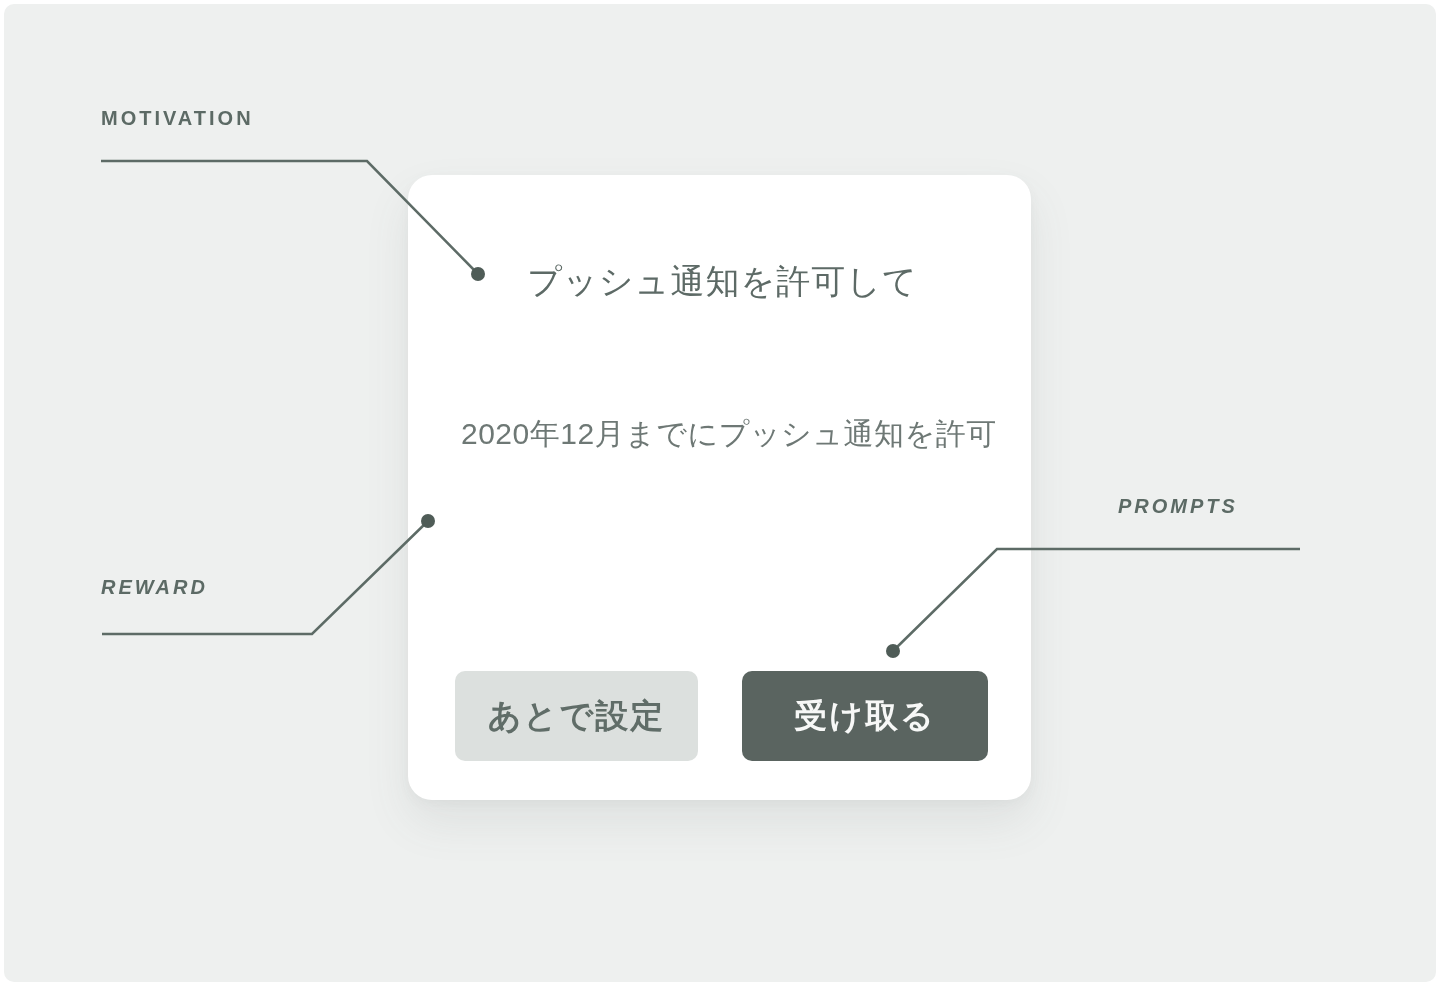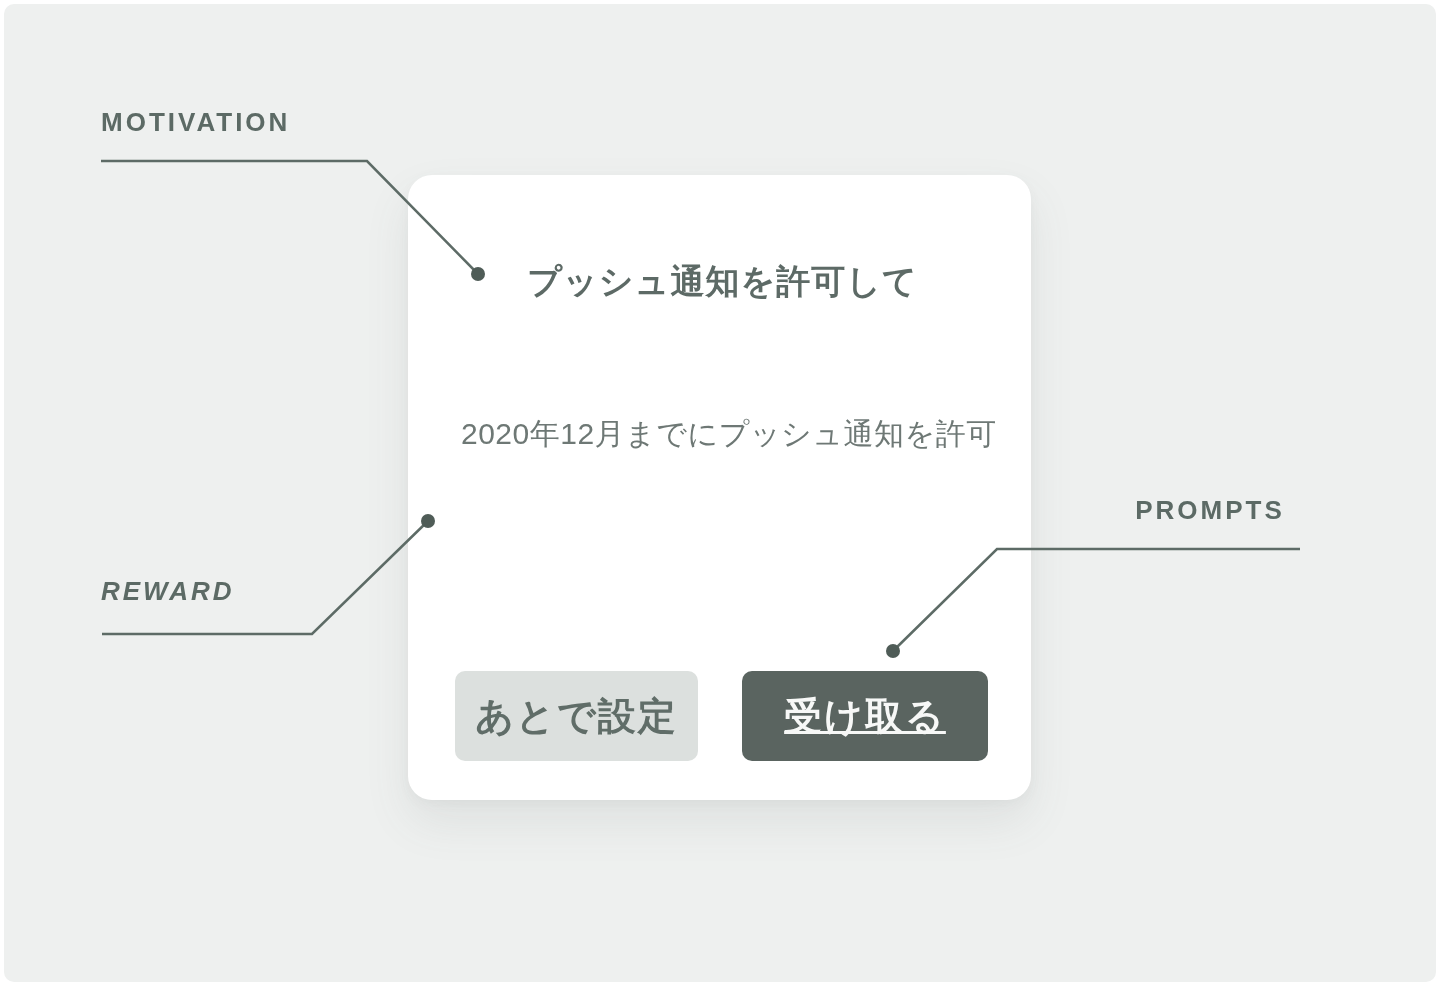--- a/index.html
+++ b/index.html
@@ -13,82 +13,81 @@
     position: absolute;
     left: 4px; top: 4px;
     width: 1432px; height: 978px;
     background: #eef0ef;
     border-radius: 10px;
     z-index: 0;
   }
   .annotation-label {
     position: absolute;
     z-index: 3;
-    font-size: 26px;
+    font-size: 20px;
     font-weight: 700;
     letter-spacing: 3px;
     color: #5c6a65;
     white-space: nowrap;
   }
   .label-motivation { left: 101px; top: 107px; }
   .label-reward    { left: 101px; top: 576px; font-style: italic; }
-  .label-prompts   { left: 1118px; top: 495px; width: 184px; text-align: center; }
+  .label-prompts   { left: 1118px; top: 495px; width: 184px; text-align: left; font-style: italic; }
 
   .card {
     position: absolute;
     left: 408px; top: 175px;
     width: 623px; height: 625px;
     background: #ffffff;
     border-radius: 24px;
     box-shadow: 0 22px 45px rgba(90,100,96,0.10), 0 4px 12px rgba(90,100,96,0.05);
     z-index: 1;
   }
   .dialog-title {
     position: absolute;
     top: 80px; left: 0; right: 0;
     text-align: center;
     font-size: 34px;
     line-height: 52px;
-    font-weight: 700;
+    font-weight: 400;
     letter-spacing: 1px;
     color: #5d6a66;
     margin-left: 6px;
   }
   .dialog-body {
     position: absolute;
     top: 232px; left: 53px;
     font-size: 30px;
     line-height: 54px;
     letter-spacing: 0.5px;
     color: #6e7875;
     text-align: center;
   }
   .btn {
     position: absolute;
     top: 496px;
     height: 90px;
     border: none;
     border-radius: 10px;
     font-family: inherit;
-    font-size: 38px;
+    font-size: 33px;
     font-weight: 700;
     letter-spacing: 2px;
     cursor: pointer;
     padding: 0;
   }
   .btn-secondary {
     left: 47px; width: 243px;
     background: #dce0de;
     color: #606d68;
   }
   .btn-primary {
     left: 334px; width: 246px;
     background: #5a6460;
     color: #f7f8f7;
-    text-decoration: underline;
   }
   .leaders {
     position: absolute;
     left: 0; top: 0;
     width: 1440px; height: 986px;
     z-index: 4;
     pointer-events: none;
   }
   .leader-line {
     fill: none;

